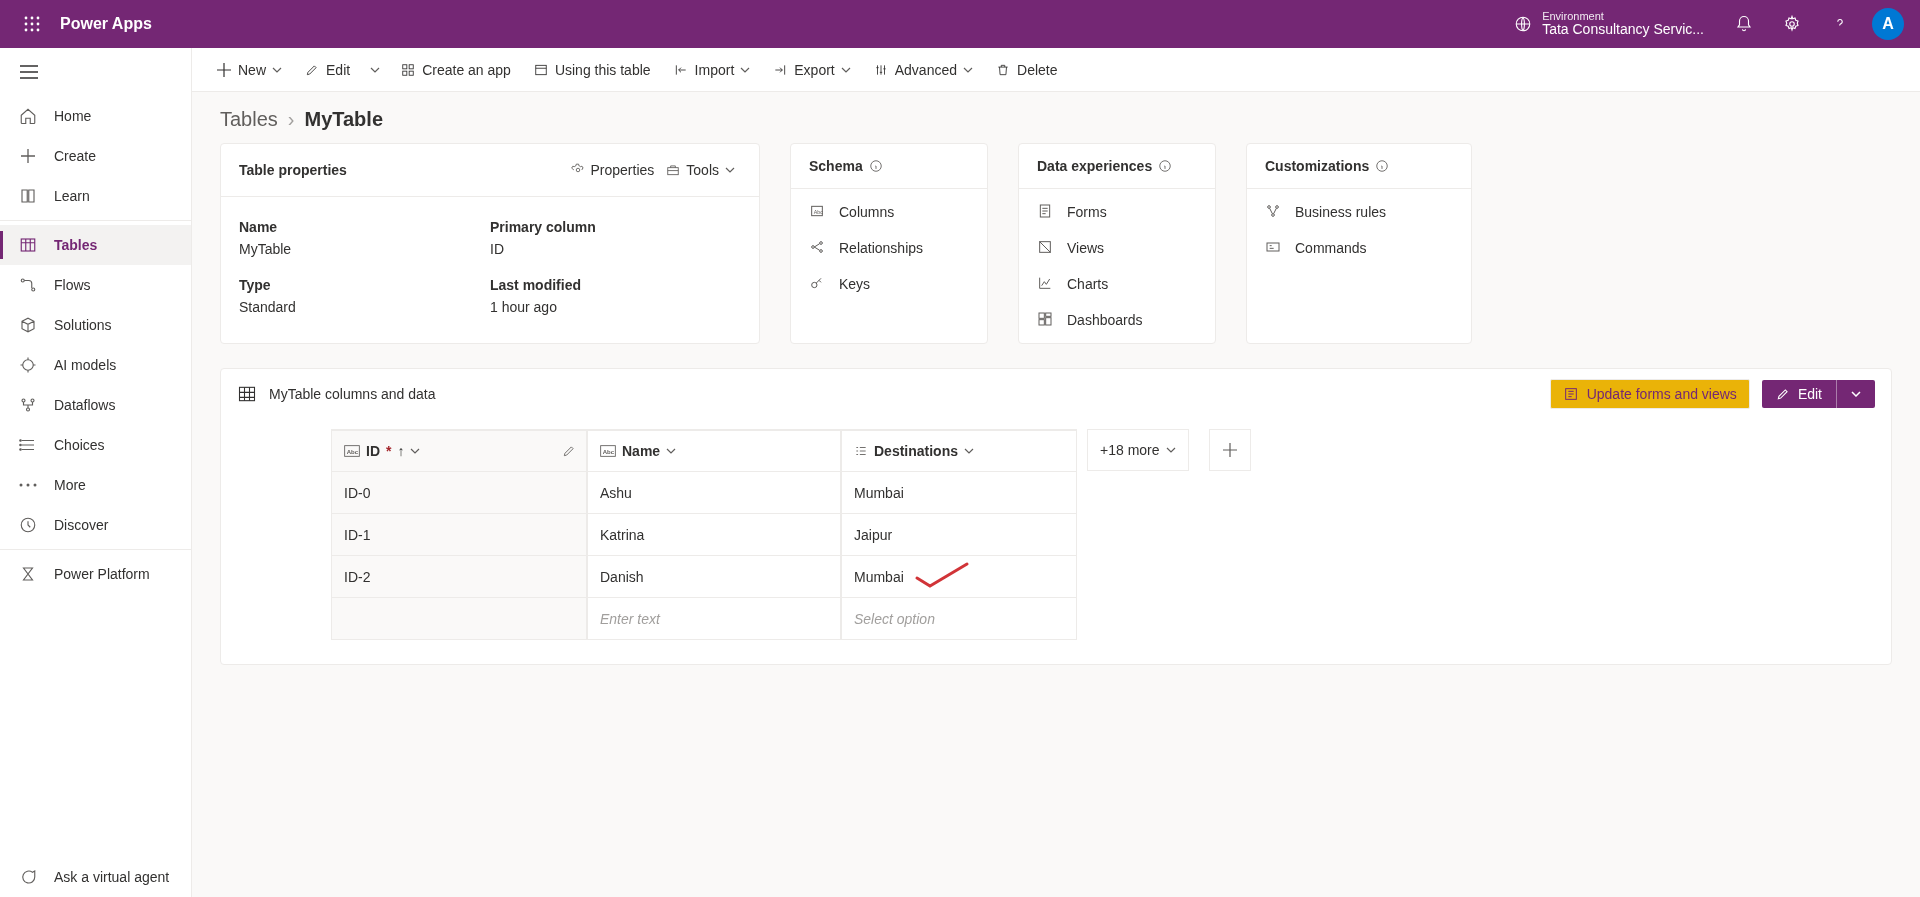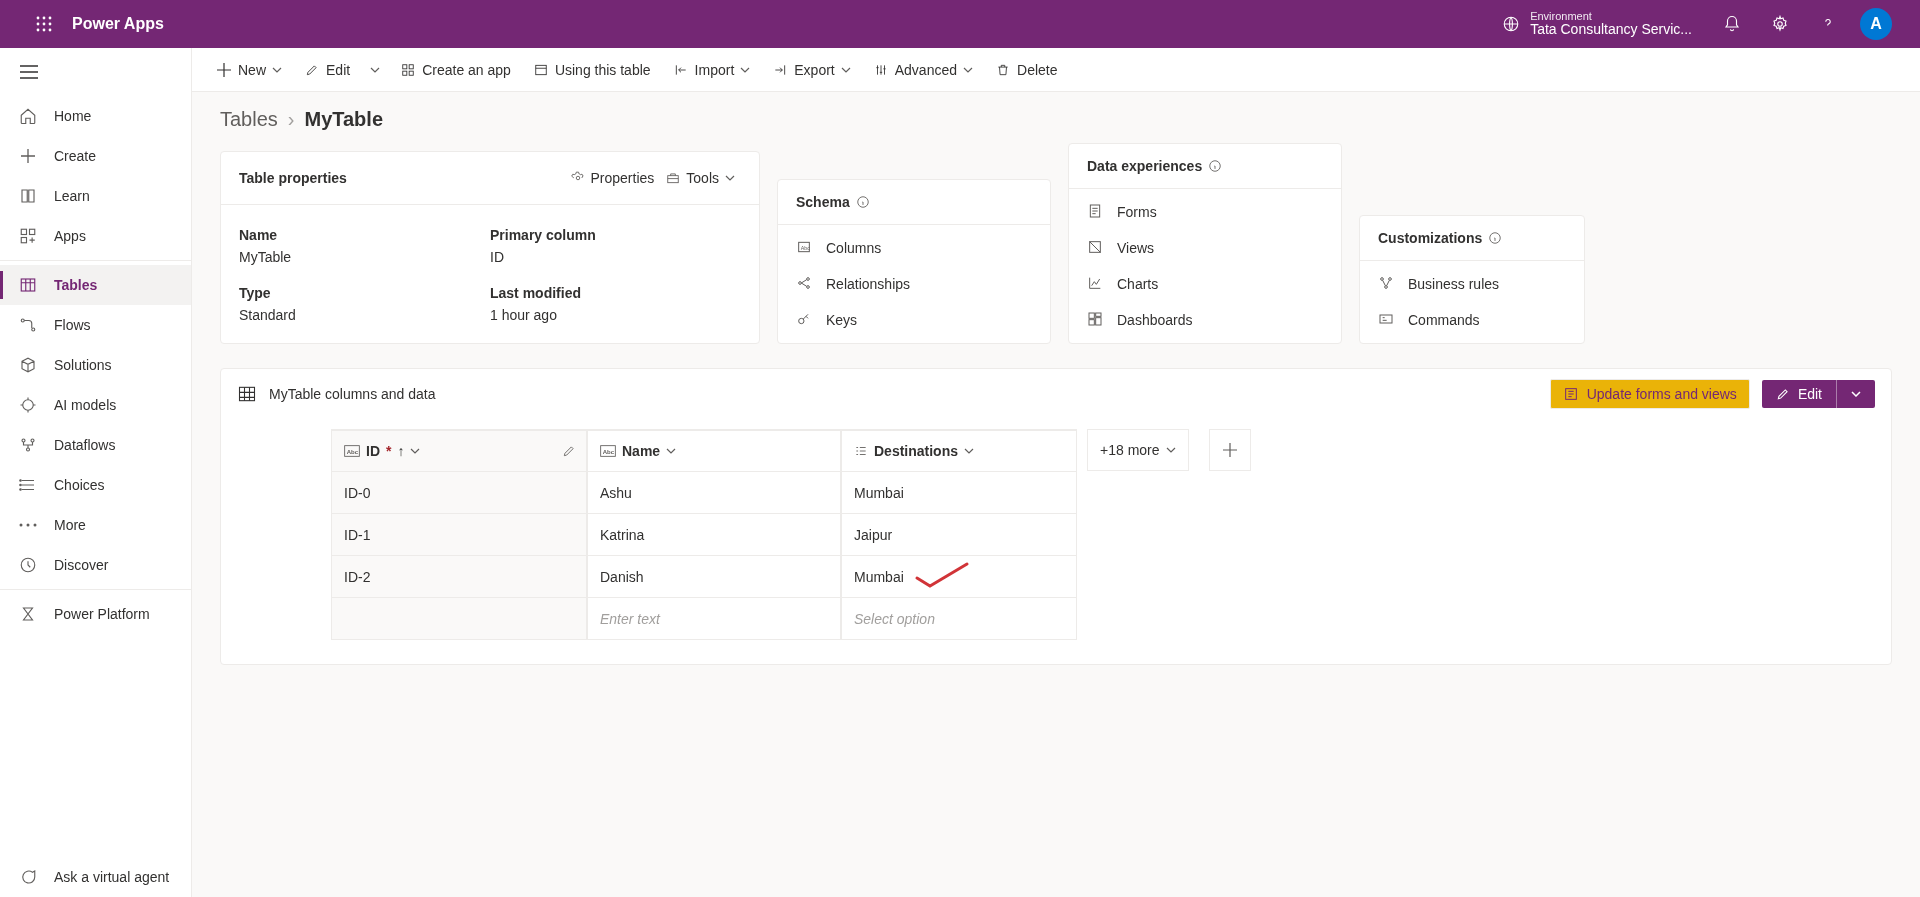--- a/index.html
+++ b/index.html
@@ -1,19 +1,19 @@
 <!DOCTYPE html>
 <html><head>
 <meta charset="utf-8">
 <style>
   * { box-sizing: border-box; margin: 0; padding: 0; font-family: "Segoe UI", Arial, sans-serif; }
   body { background: #faf9f8; color: #323130; font-size: 14px; overflow: hidden; }
 
   
-  .topbar { height: 48px; background: #742774; color: #fff; display: flex; align-items: center; padding: 0 20px; }
+  .topbar { height: 48px; background: #742774; color: #fff; display: flex; align-items: center; padding: 0 8px; }
   .topbar .waffle { width: 48px; height: 48px; display: flex; align-items: center; justify-content: center; cursor: pointer; }
   .topbar .app-title { font-size: 16px; font-weight: 600; padding-left: 4px; }
   .topbar .spacer { flex: 1; }
   .topbar .env { display: flex; align-items: center; gap: 10px; margin-right: 16px; cursor: pointer; }
   .topbar .env-text { line-height: 1.1; }
   .topbar .env-label { font-size: 11px; opacity: 0.9; }
   .topbar .env-value { font-size: 14px; }
   .topbar .icon-btn { width: 48px; height: 48px; display: flex; align-items: center; justify-content: center; cursor: pointer; }
   .topbar .avatar { width: 32px; height: 32px; border-radius: 50%; background: #0078d4; color: #fff; font-weight: 600; display: flex; align-items: center; justify-content: center; font-size: 16px; margin: 0 8px; cursor: pointer; }
 
@@ -38,24 +38,24 @@
   .cmd .chev { color: #605e5c; }
   .cmd.split-chev { padding: 6px; }
 
   
   .crumb { padding: 16px 28px 12px; display: flex; align-items: center; gap: 10px; font-size: 20px; }
   .crumb .root { color: #605e5c; cursor: pointer; }
   .crumb .sep { color: #a19f9d; }
   .crumb .leaf { font-weight: 600; }
 
   
-  .cards { display: flex; gap: 17px; padding: 0 28px; align-items: flex-end; }
+  .cards { display: flex; gap: 30px; padding: 0 28px; }
   .card { background: #fff; border: 1px solid #edebe9; border-radius: 4px; flex: none; }
   .card.props { width: 540px; }
-  .card.mini { width: 274px; }
+  .card.mini { width: 198px; }
   .card.mini.small { width: 226px; }
   .card-head { padding: 14px 18px; border-bottom: 1px solid #edebe9; display: flex; align-items: center; }
   .card-head .title { font-weight: 600; font-size: 14px; }
   .card-head .info { margin-left: 6px; color: #605e5c; cursor: pointer; }
   .card-head .sp { flex: 1; }
   .card-head .act { display: flex; align-items: center; gap: 6px; color: #323130; cursor: pointer; padding: 4px 6px; }
   .card-body { padding: 14px 18px; }
   .props-grid { display: grid; grid-template-columns: 1fr 1fr; row-gap: 6px; }
   .plabel { font-weight: 600; padding-top: 8px; }
   .pval { color: #323130; padding-bottom: 6px; }
@@ -172,31 +172,20 @@
       <span>Create</span>
     </div>
     <div class="nav-item">
       <span class="icon">
           <svg width="18" height="18" viewBox="0 0 24 24" fill="none" stroke="#605e5c" stroke-width="1.5">
             <path d="M4 4h7v16H4zM13 4h7v16h-7z"></path>
           </svg>
         </span>
       <span>Learn</span>
     </div>
-    <div class="nav-item">
-      <span class="icon">
-          <svg width="18" height="18" viewBox="0 0 24 24" fill="none" stroke="#605e5c" stroke-width="1.5">
-            <rect x="3" y="3" width="7" height="7"></rect>
-            <rect x="14" y="3" width="7" height="7"></rect>
-            <rect x="3" y="14" width="7" height="7"></rect>
-            <path d="M14 17.5h7M17.5 14v7"></path>
-          </svg>
-        </span>
-      <span>Apps</span>
-    </div>
     <div class="nav-sep"></div>
     <div class="nav-item active">
       <span class="icon">
           <svg width="18" height="18" viewBox="0 0 24 24" fill="none" stroke="#742774" stroke-width="1.5">
             <rect x="3" y="4" width="18" height="16"></rect>
             <path d="M3 9h18M9 4v16M15 4v16"></path>
           </svg>
         </span>
       <span>Tables</span>
     </div>

